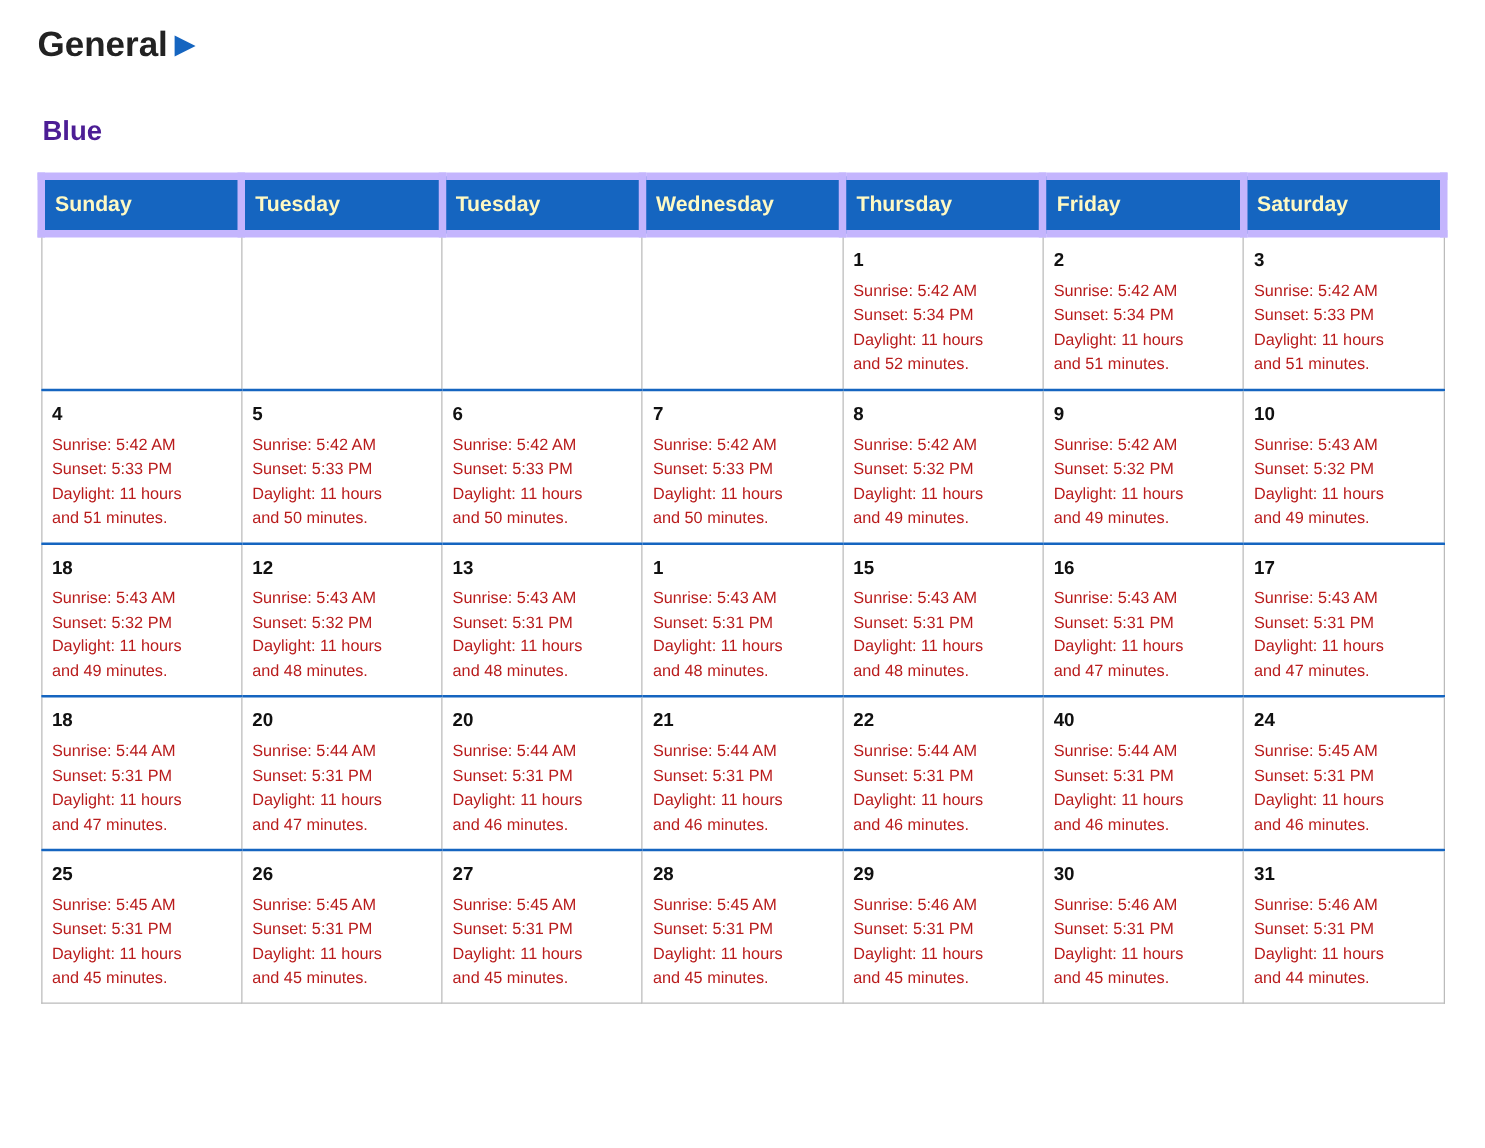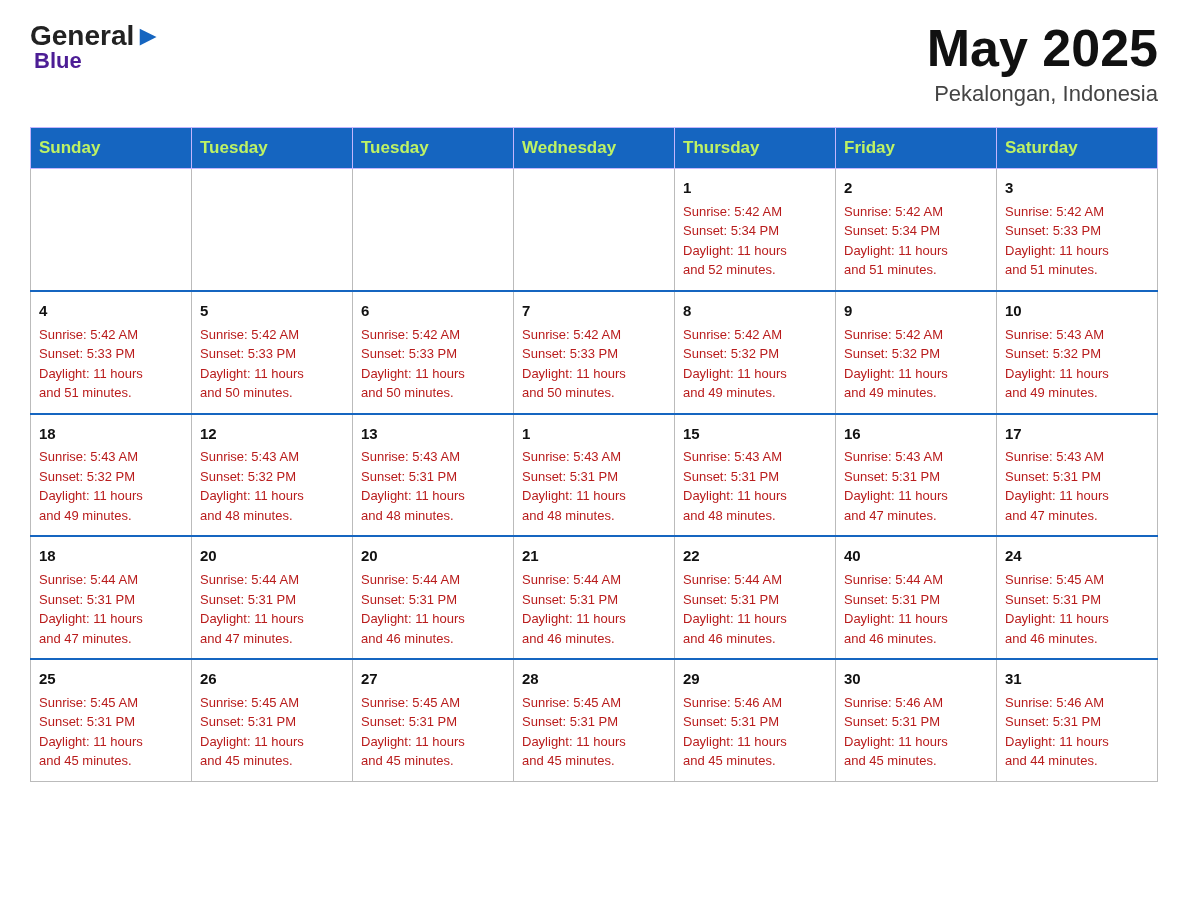--- a/index.html
+++ b/index.html
@@ -13,20 +13,21 @@
     .header {
       display: flex;
       justify-content: space-between;
       align-items: flex-start;
       margin-bottom: 20px;
     }
     .logo {
       display: flex;
       flex-direction: column;
       align-items: flex-start;
+      gap: 44px;
     }
     .logo-text {
       display: flex;
       align-items: center;
       font-size: 28px;
       font-weight: bold;
       color: #222;
     }
     .logo-blue {
       color: #1565c0;
@@ -52,25 +53,25 @@
       color: #444;
       margin-top: 4px;
     }
     .calendar {
       width: 100%;
       border-collapse: collapse;
       border: 1px solid #aaa;
     }
     .calendar th {
       background-color: #1565c0;
-      color: #bef264;
+      color: #fef9c3;
       font-size: 17px;
       font-weight: bold;
       padding: 10px 8px;
-      border: 1px solid #c4b5fd;
+      border: 6px solid #c4b5fd;
       text-align: left;
     }
     .calendar td {
       border: 1px solid #bbb;
       vertical-align: top;
       padding: 8px 8px 10px 8px;
       width: 14.28%;
       min-height: 110px;
       font-size: 13.5px;
       color: #222;
@@ -98,24 +99,20 @@
 </head>
 <body>
 
 <div class="header">
   <div class="logo">
     <div class="logo-text">
       <span>General</span>
       <span class="logo-blue">►</span>
     </div>
     <div class="logo-sub">Blue</div>
-  </div>
-  <div class="title-block">
-    <div class="month-title">May 2025</div>
-    <div class="location">Pekalongan, Indonesia</div>
   </div>
 </div>
 
 <table class="calendar">
   <thead>
     <tr>
     <th>Sunday</th>
         <th>Tuesday</th>
         <th>Tuesday</th>
         <th>Wednesday</th>

